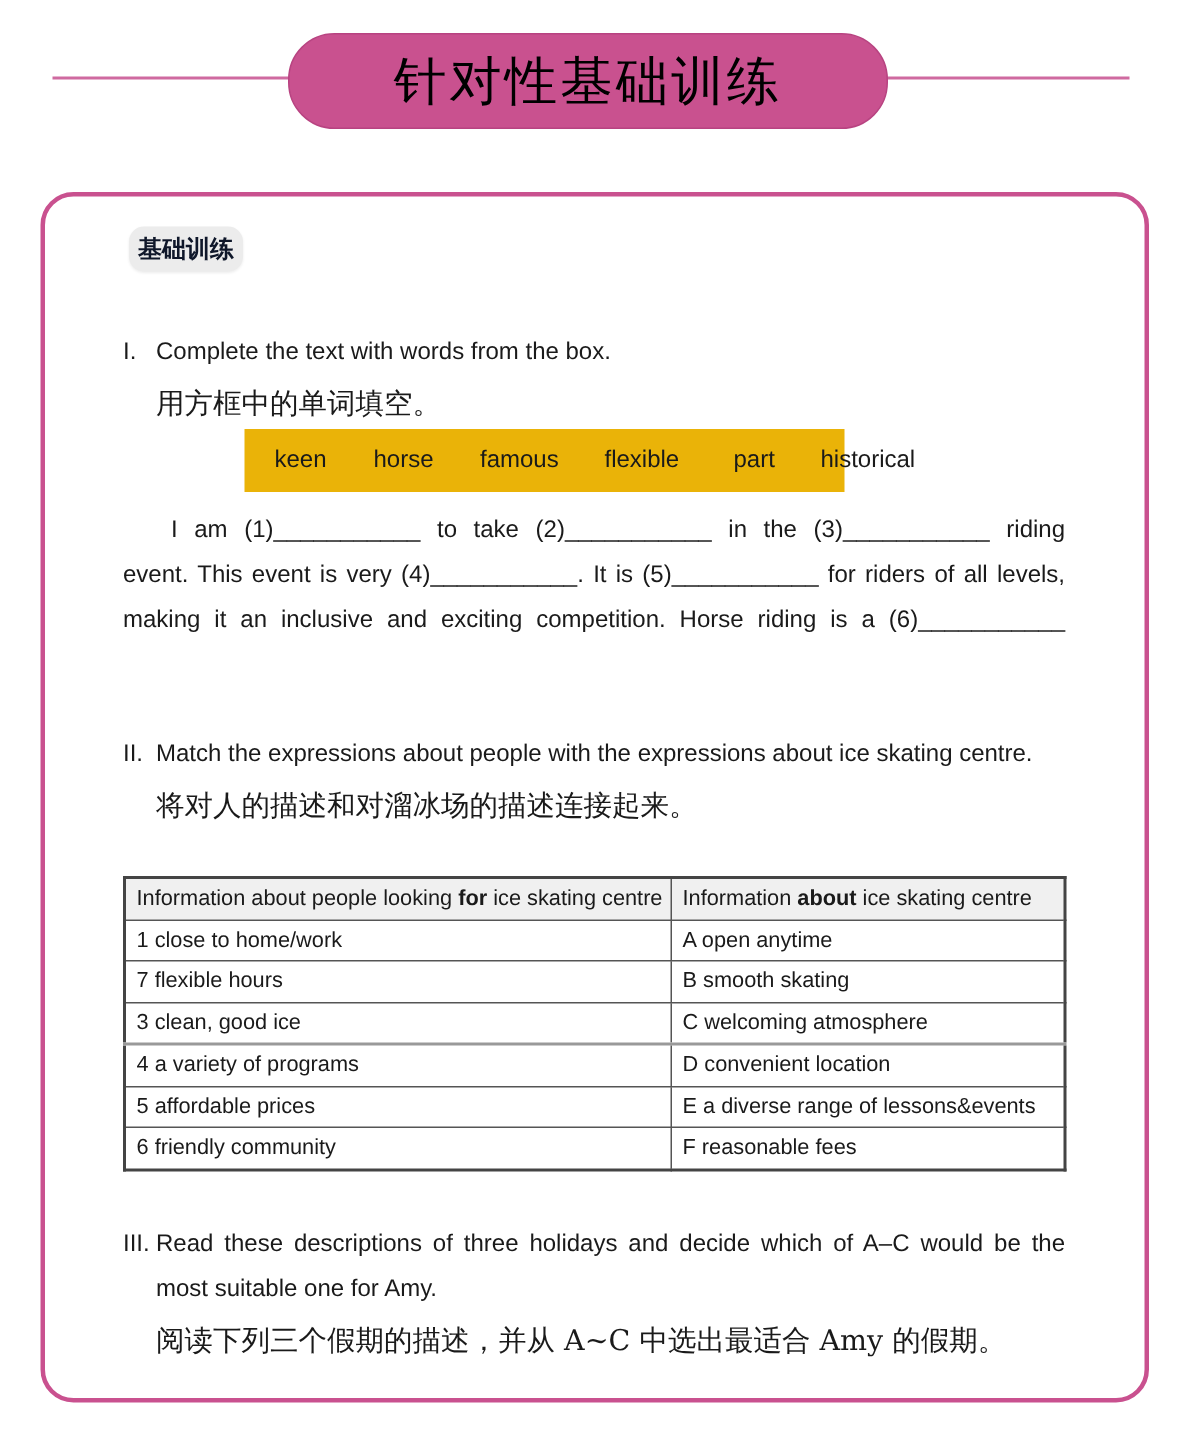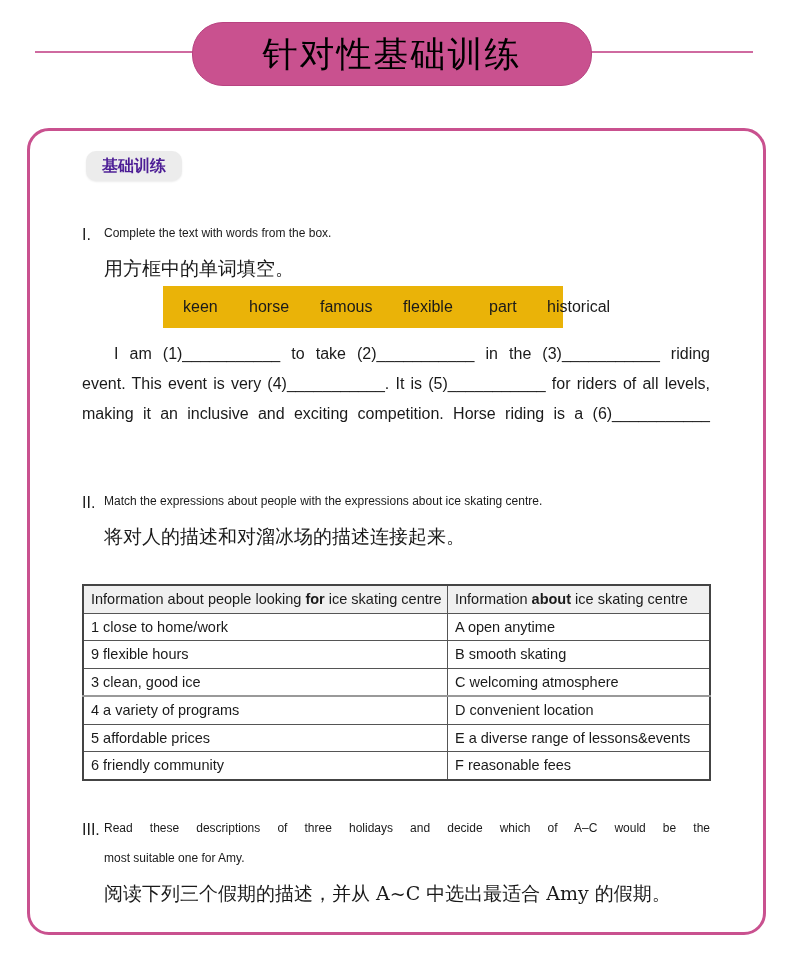--- a/index.html
+++ b/index.html
@@ -18,28 +18,28 @@
       border: 1px solid #b84381;
       display: flex; align-items: center; justify-content: center;
       color: #000000; font-family: "DejaVu Sans", sans-serif; font-weight: normal;
       font-size: 35px; letter-spacing: 2px;
     }
     .frame {
       position: absolute; left: 27px; top: 128px; width: 733px; height: 801px;
       border: 3px solid #c9518f; border-radius: 22px; box-sizing: content-box;
     }
     .section-tag {
-      position: absolute; left: 86px; top: 151px; width: 96px; height: 30px;
+      position: absolute; left: 86px; top: 151px; width: 76px; height: 30px;
       background: #ececec; border-radius: 10px;
       box-shadow: 0 1px 2px rgba(0,0,0,0.08);
       display: flex; align-items: center; justify-content: center;
-      font-family: "DejaVu Sans", sans-serif; font-weight: bold; font-size: 16px; color: #4c1d95;
+      font-family: "DejaVu Sans", sans-serif; font-weight: bold; font-size: 16px; color: #0f172a;
     }
     .q-num { position: absolute; font-size: 16px; }
-    .q-text { position: absolute; font-size: 12px; white-space: nowrap; }
+    .q-text { position: absolute; font-size: 16px; white-space: nowrap; }
     .q-cn { position: absolute; font-family: "DejaVu Serif", serif; font-size: 19px; white-space: nowrap; }
     .word-box {
       position: absolute; left: 163px; top: 286px; width: 400px; height: 42px;
       background: #eab308; display: flex; align-items: center;
       font-size: 16px;
     }
     .word-box span { position: absolute; }
     .para {
       position: absolute; left: 82px; width: 628px; font-size: 16px; line-height: 30px;
       text-align: justify; text-align-last: left;
@@ -99,21 +99,21 @@
   <tbody>
       <tr>
     <th class="col1"><span>Information about people looking </span><b>for</b><span> ice skating centre</span></th>
     <th><span>Information </span><b>about</b><span> ice skating centre</span></th>
   </tr>
   <tr>
     <td class="col1">1  close to home/work</td>
     <td>A  open anytime</td>
   </tr>
   <tr>
-    <td class="col1">9  flexible hours</td>
+    <td class="col1">7  flexible hours</td>
     <td>B  smooth skating</td>
   </tr>
   <tr>
     <td class="col1">3  clean, good ice</td>
     <td>C  welcoming atmosphere</td>
   </tr>
   <tr class="sep">
     <td class="col1">4  a variety of programs</td>
     <td>D  convenient location</td>
   </tr>

